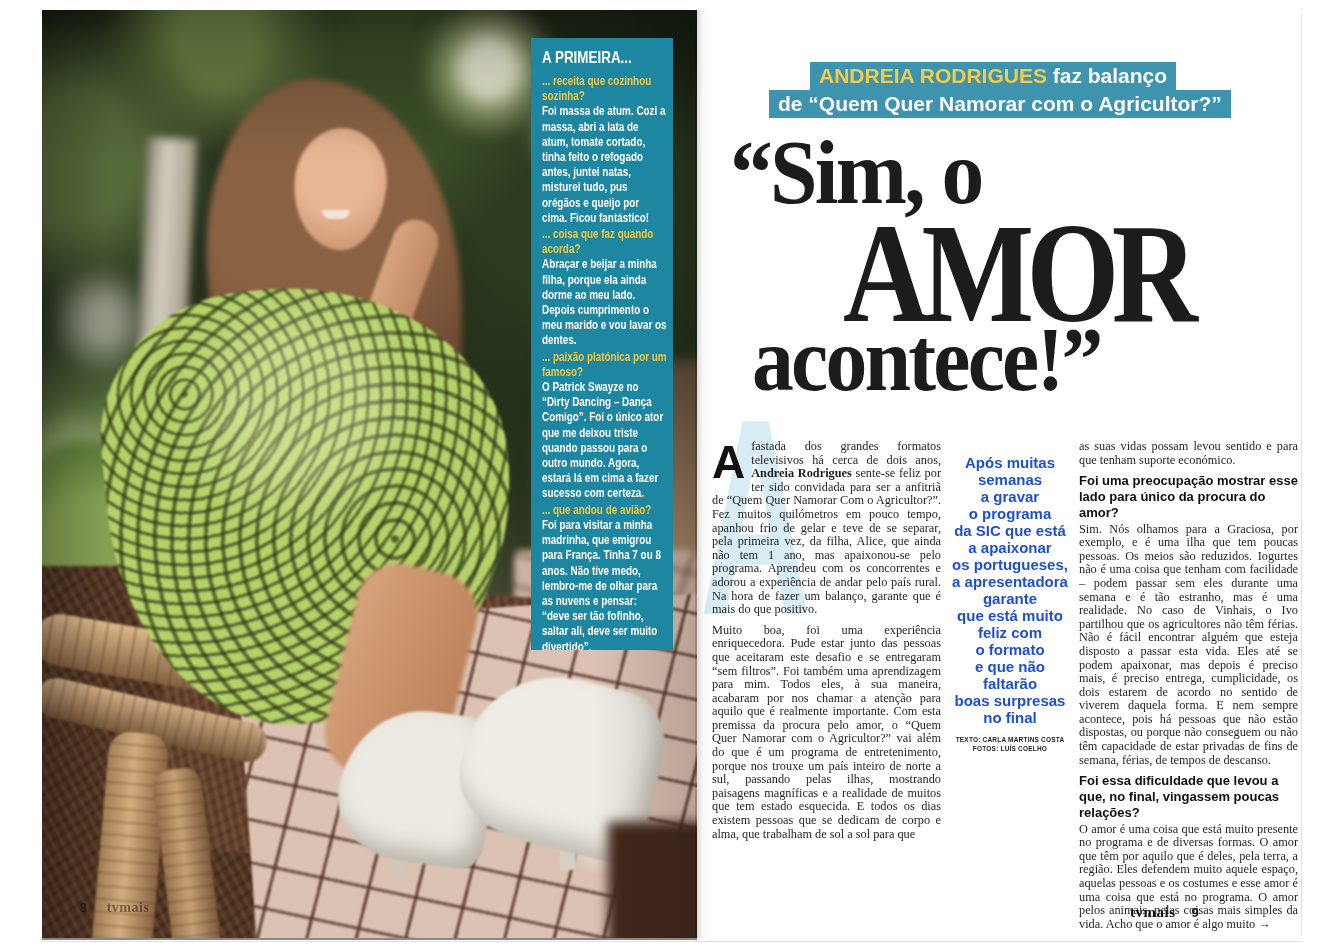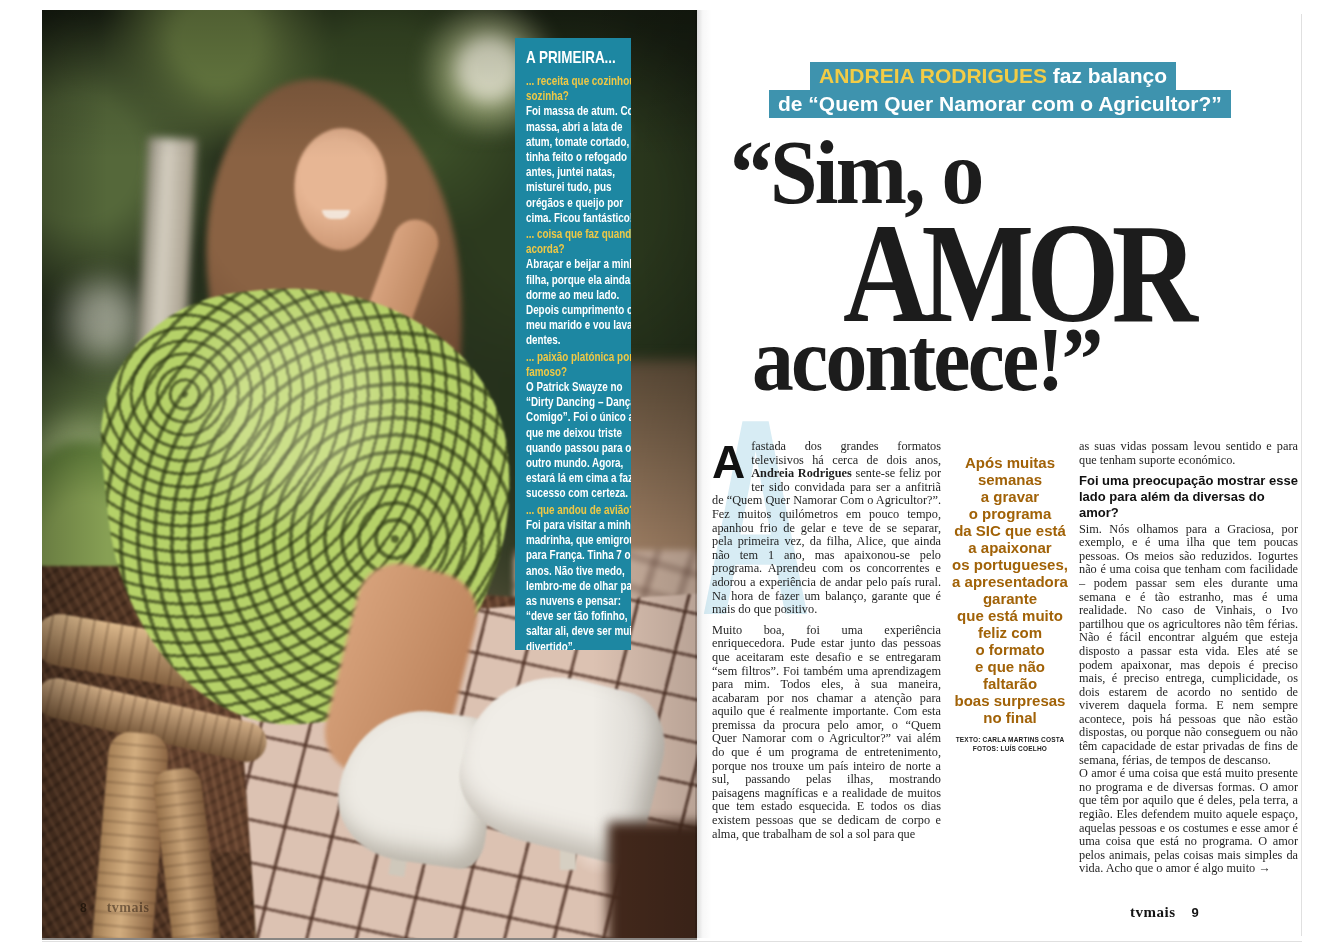--- a/index.html
+++ b/index.html
@@ -117,21 +117,21 @@
     box-shadow:inset -12px -14px 24px rgba(120,110,95,.4);
     transform:rotate(14deg);filter:blur(1px);}
   .ph-vignette{inset:0;
     background:linear-gradient(180deg, rgba(0,0,0,.28), transparent 16%),
                linear-gradient(90deg, rgba(0,0,0,.22), transparent 10%, transparent 84%, rgba(0,0,0,.16));}
   .ph-footer{left:38px;top:890px;display:flex;gap:20px;align-items:baseline;}
   .ph-footer .pnum{font:bold 12px "Liberation Sans",sans-serif;color:rgba(30,20,10,.85);}
   .ph-footer .plogo{font:bold 14px "Liberation Serif",serif;color:rgba(35,22,12,.5);letter-spacing:.5px;}
 
   
-  .sidebar{position:absolute;left:473px;top:28px;width:116px;height:612px;
+  .sidebar{position:absolute;left:489px;top:28px;width:142px;height:612px;
     background:#1d87a2;padding:10px 6px 0 11px;box-sizing:border-box;overflow:hidden;}
   .sidebar-inner{width:158px;transform:scaleX(.79);transform-origin:left top;}
   .sb-title{font:bold 17px/20px "Liberation Sans",sans-serif;color:#ffffff;margin:0 0 6px 0;letter-spacing:0;}
   .sb-q{font:bold 12.5px/15.2px "Liberation Sans",sans-serif;color:#f0c845;margin:0;}
   .sb-a{font:bold 12.5px/15.2px "Liberation Sans",sans-serif;color:#ffffff;margin:0 0 1px 0;}
 
   
   .page-right{position:absolute;left:710px;top:10px;width:592px;height:928px;background:#ffffff;}
   .page-right .abs{position:absolute;}
   .kick{background:#3e93ae;color:#ffffff;font:bold 21px/28px "Liberation Sans",sans-serif;
@@ -148,21 +148,21 @@
   .col{position:absolute;z-index:1;font:12.3px/13.6px "Liberation Serif",serif;color:#1f1f1f;
        text-align:justify;}
   .col1{left:2px;top:430px;width:229px;height:480px;overflow:hidden;}
   .col3{left:369px;top:430px;width:219px;height:492px;overflow:hidden;}
   .dropcap{float:left;font:bold 46px/38px "Liberation Sans",sans-serif;color:#111;
            padding:3px 6px 0 0;}
   .qhead{font:bold 13px/15.8px "Liberation Sans",sans-serif;color:#101010;text-align:left;
          margin:9px 0 2px 0;}
   .col3 .qhead{margin-top:6px;}
   .pullcol{left:232px;top:444px;width:136px;z-index:1;text-align:center;}
-  .pull-text{font:bold 15px/17px "Liberation Sans",sans-serif;color:#a16207;white-space:pre-line;}
+  .pull-text{font:bold 15px/17px "Liberation Sans",sans-serif;color:#1d4ed8;white-space:pre-line;}
   .pull-credits{margin-top:9px;font:bold 6.5px/9px "Liberation Sans",sans-serif;color:#222;
                 white-space:pre-line;letter-spacing:.2px;}
   .pr-footer{left:420px;top:893px;width:164px;text-align:left;z-index:2;}
   .pr-footer .logo{font:bold 15px "Liberation Serif",serif;color:#141414;letter-spacing:.5px;}
   .pr-footer .num{font:bold 13px "Liberation Sans",sans-serif;color:#141414;margin-left:16px;}
 
   
   .gutter{left:695px;top:10px;width:17px;height:928px;
     background:linear-gradient(90deg, rgba(0,0,0,.18), rgba(0,0,0,.03) 45%, rgba(255,255,255,0));}
   .edge-bottom{left:42px;top:938px;width:655px;height:2px;background:rgba(40,35,30,.55);}
@@ -259,22 +259,23 @@
 e que não
 faltarão
 boas surpresas
 no final</div>
       <div class="pull-credits">TEXTO: CARLA MARTINS COSTA
 FOTOS: LUÍS COELHO</div>
     </div>
 
     <div class="col col3">
       <p style="margin:0;">as suas vidas possam levou sentido e para que tenham suporte económico.</p>
-      <p class="qhead">Foi uma preocupação mostrar esse lado para além da diversas do amor?</p>
+      <p class="qhead">Foi uma preocupação mostrar esse lado para único da procura do amor?</p>
       <p style="margin:0;">Sim. Nós olhamos para a Graciosa, por exemplo, e é uma ilha que tem poucas pessoas. Os meios são reduzidos. Iogurtes não é uma coisa que tenham com facilidade – podem passar sem eles durante uma semana e é tão estranho, mas é uma realidade. No caso de Vinhais, o Ivo partilhou que os agricultores não têm férias. Não é fácil encontrar alguém que esteja disposto a passar esta vida. Eles até se podem apaixonar, mas depois é preciso mais, é preciso entrega, cumplicidade, os dois estarem de acordo no sentido de viverem daquela forma. E nem sempre acontece, pois há pessoas que não estão dispostas, ou porque não conseguem ou não têm capacidade de estar privadas de fins de semana, férias, de tempos de descanso.</p>
+      <p class="qhead">Foi essa dificuldade que levou a que, no final, vingassem poucas relações?</p>
       <p style="margin:0;">O amor é uma coisa que está muito presente no programa e de diversas formas. O amor que têm por aquilo que é deles, pela terra, a região. Eles defendem muito aquele espaço, aquelas pessoas e os costumes e esse amor é uma coisa que está no programa. O amor pelos animais, pelas coisas mais simples da vida. Acho que o amor é algo muito →</p>
     </div>
 
     <div class="abs pr-footer">
       <span class="logo">tvmais</span><span class="num">9</span>
     </div>
   </div>
 
   <div class="abs gutter"></div>
   <div class="abs edge-bottom"></div>

